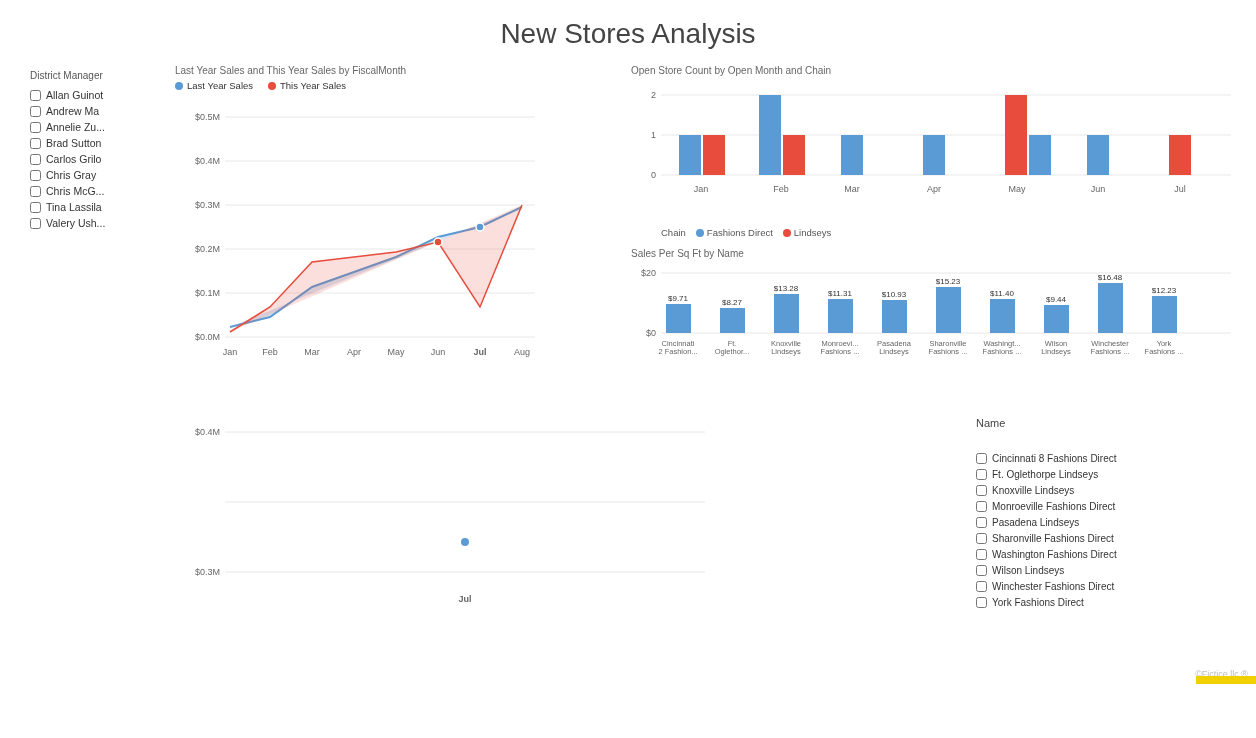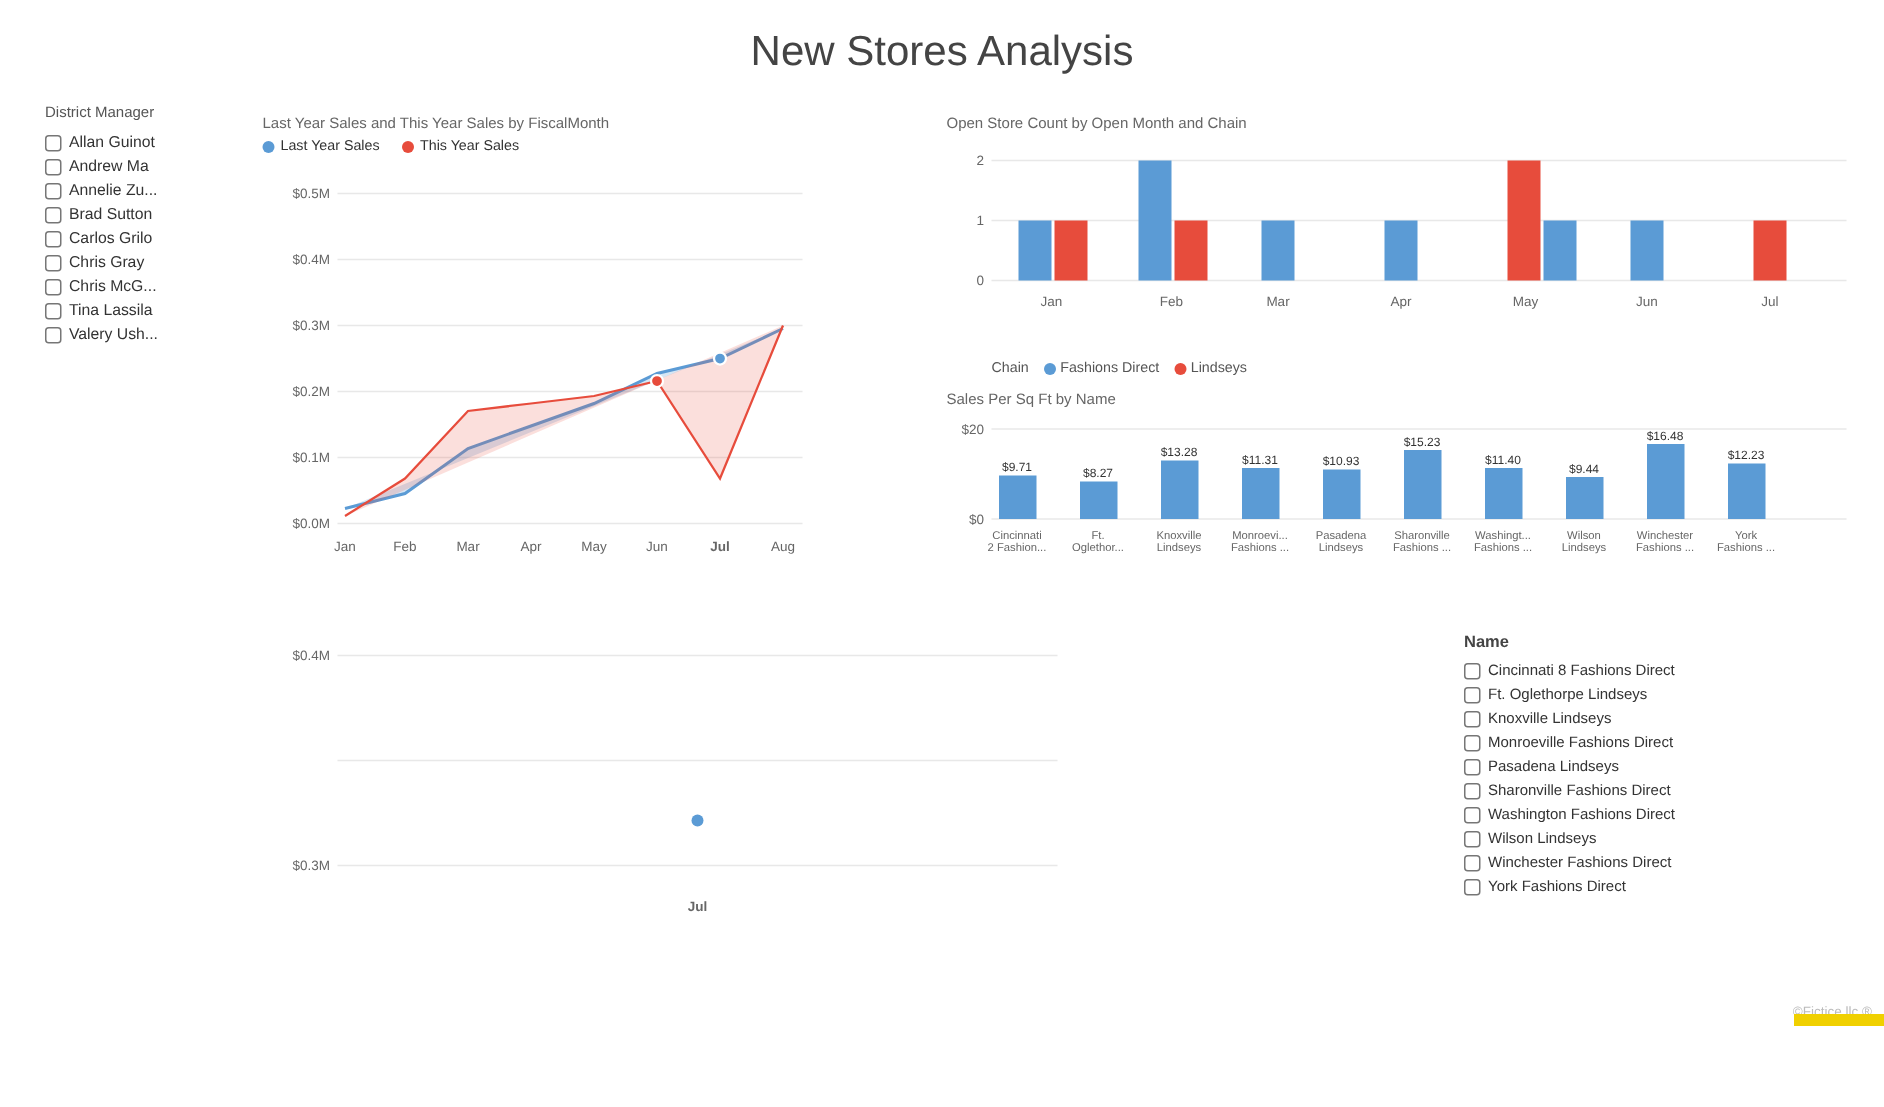--- a/index.html
+++ b/index.html
@@ -12,39 +12,39 @@
     
     .sidebar { width: 160px; padding: 10px 30px; flex-shrink: 0; }
     .sidebar-title { font-size: 10px; color: #555; margin-bottom: 8px; }
     .checkbox-item { display: flex; align-items: center; gap: 5px; margin-bottom: 4px; font-size: 10.5px; color: #333; }
     .checkbox-item input[type=checkbox] { width: 11px; height: 11px; margin: 0; }
     
     
     .content { flex: 1; display: flex; flex-direction: column; padding: 0 10px; }
     
     
-    .top-row { display: flex; gap: 16px; height: 340px; margin-top: 12px; }
+    .top-row { display: flex; gap: 16px; height: 340px; }
     
     
     .line-chart-container { flex: 1; padding: 5px; }
     .chart-title { font-size: 10px; color: #666; margin-bottom: 4px; }
     .legend { display: flex; gap: 15px; margin-bottom: 6px; font-size: 9.5px; text-align: right; }
     .legend-item { display: flex; align-items: center; gap: 4px; }
     .legend-dot { width: 8px; height: 8px; border-radius: 50%; }
     .legend-dot.blue { background: #5b9bd5; }
     .legend-dot.red { background: #e74c3c; }
     
     
     .bar-chart-container { width: 620px; padding: 5px; }
     
     
     .bottom-row { display: flex; gap: 20px; height: 280px; margin-top: 10px; }
     .bottom-line-chart { flex: 1; padding: 5px; }
     .bottom-legend { width: 280px; padding: 10px; }
-    .legend-title { font-size: 11px; font-weight: 700; color: #444; margin-bottom: 8px; }
+    .legend-title { font-size: 11px; font-weight: 400; color: #444; margin-bottom: 24px; }
     .legend-list-item { display: flex; align-items: center; gap: 5px; margin-bottom: 5px; font-size: 10px; color: #333; }
     .legend-list-item input[type=checkbox] { width: 11px; height: 11px; margin: 0; }
 
     
     svg text { font-family: 'Segoe UI', Arial, sans-serif; }
     
     .axis-label { font-size: 9px; fill: #666; }
     .grid-line { stroke: #e8e8e8; stroke-width: 1; }
     
     .watermark { position: absolute; bottom: 5px; right: 8px; font-size: 9px; color: #bbb; }

